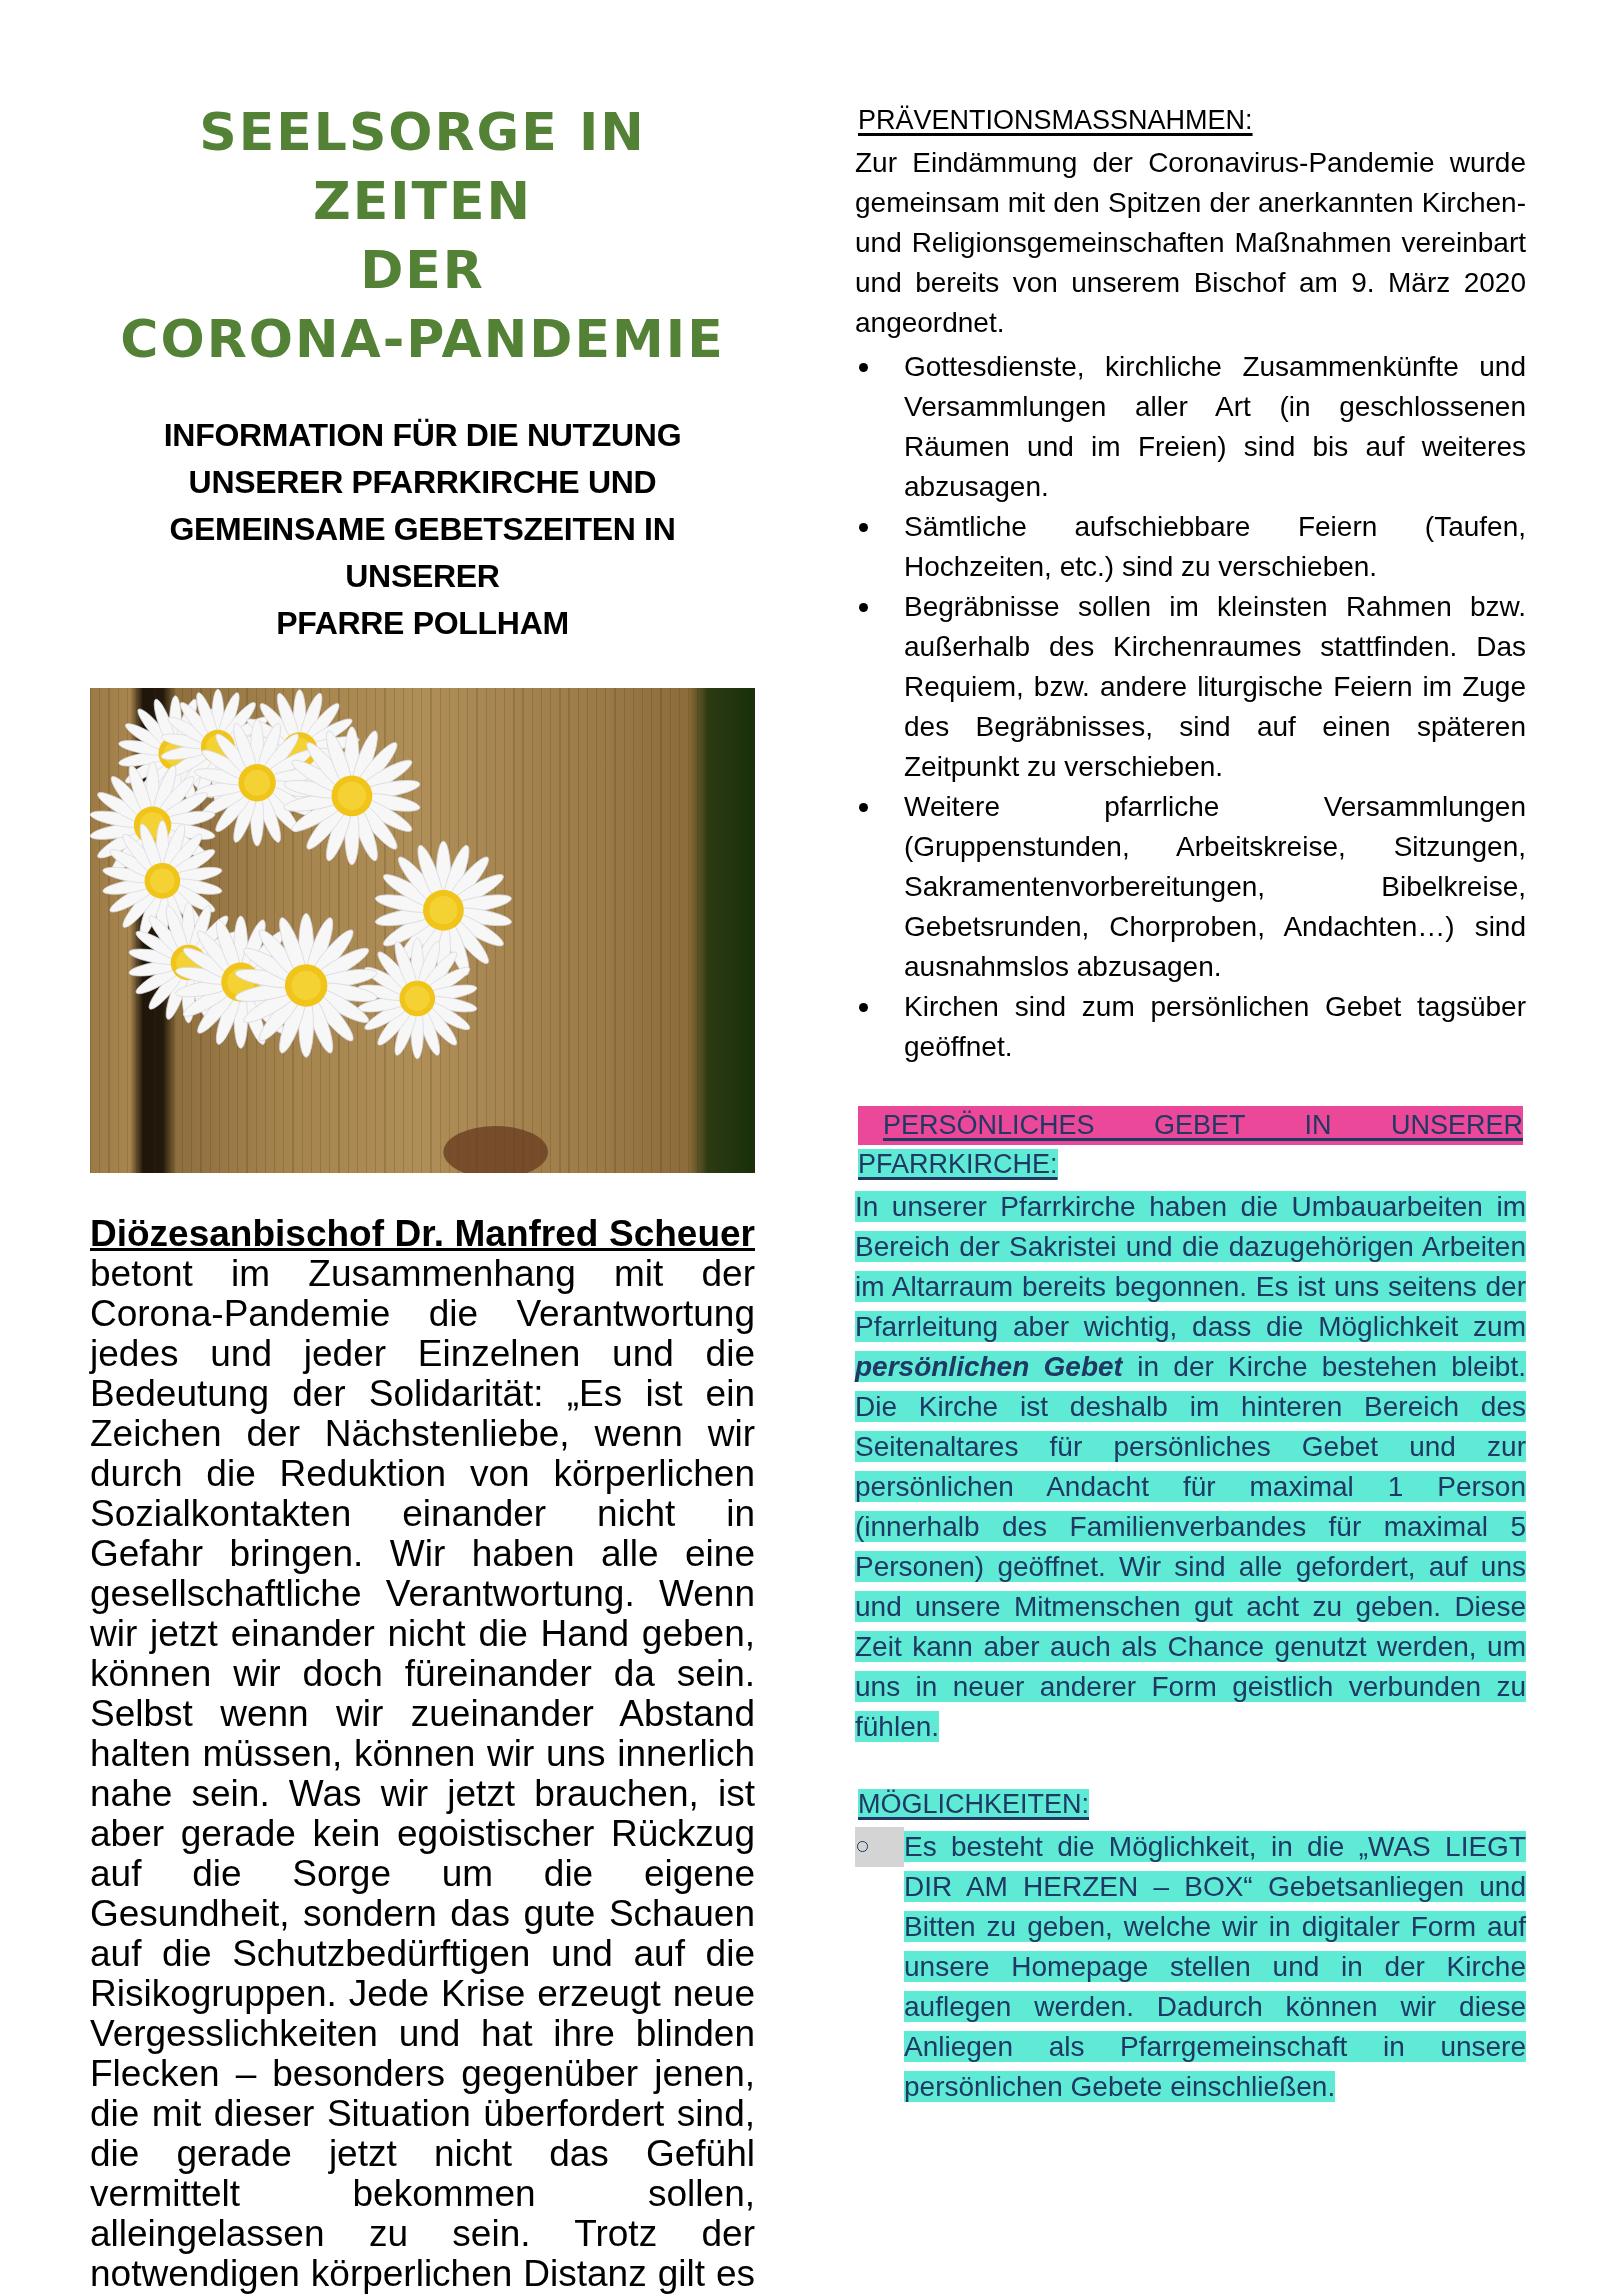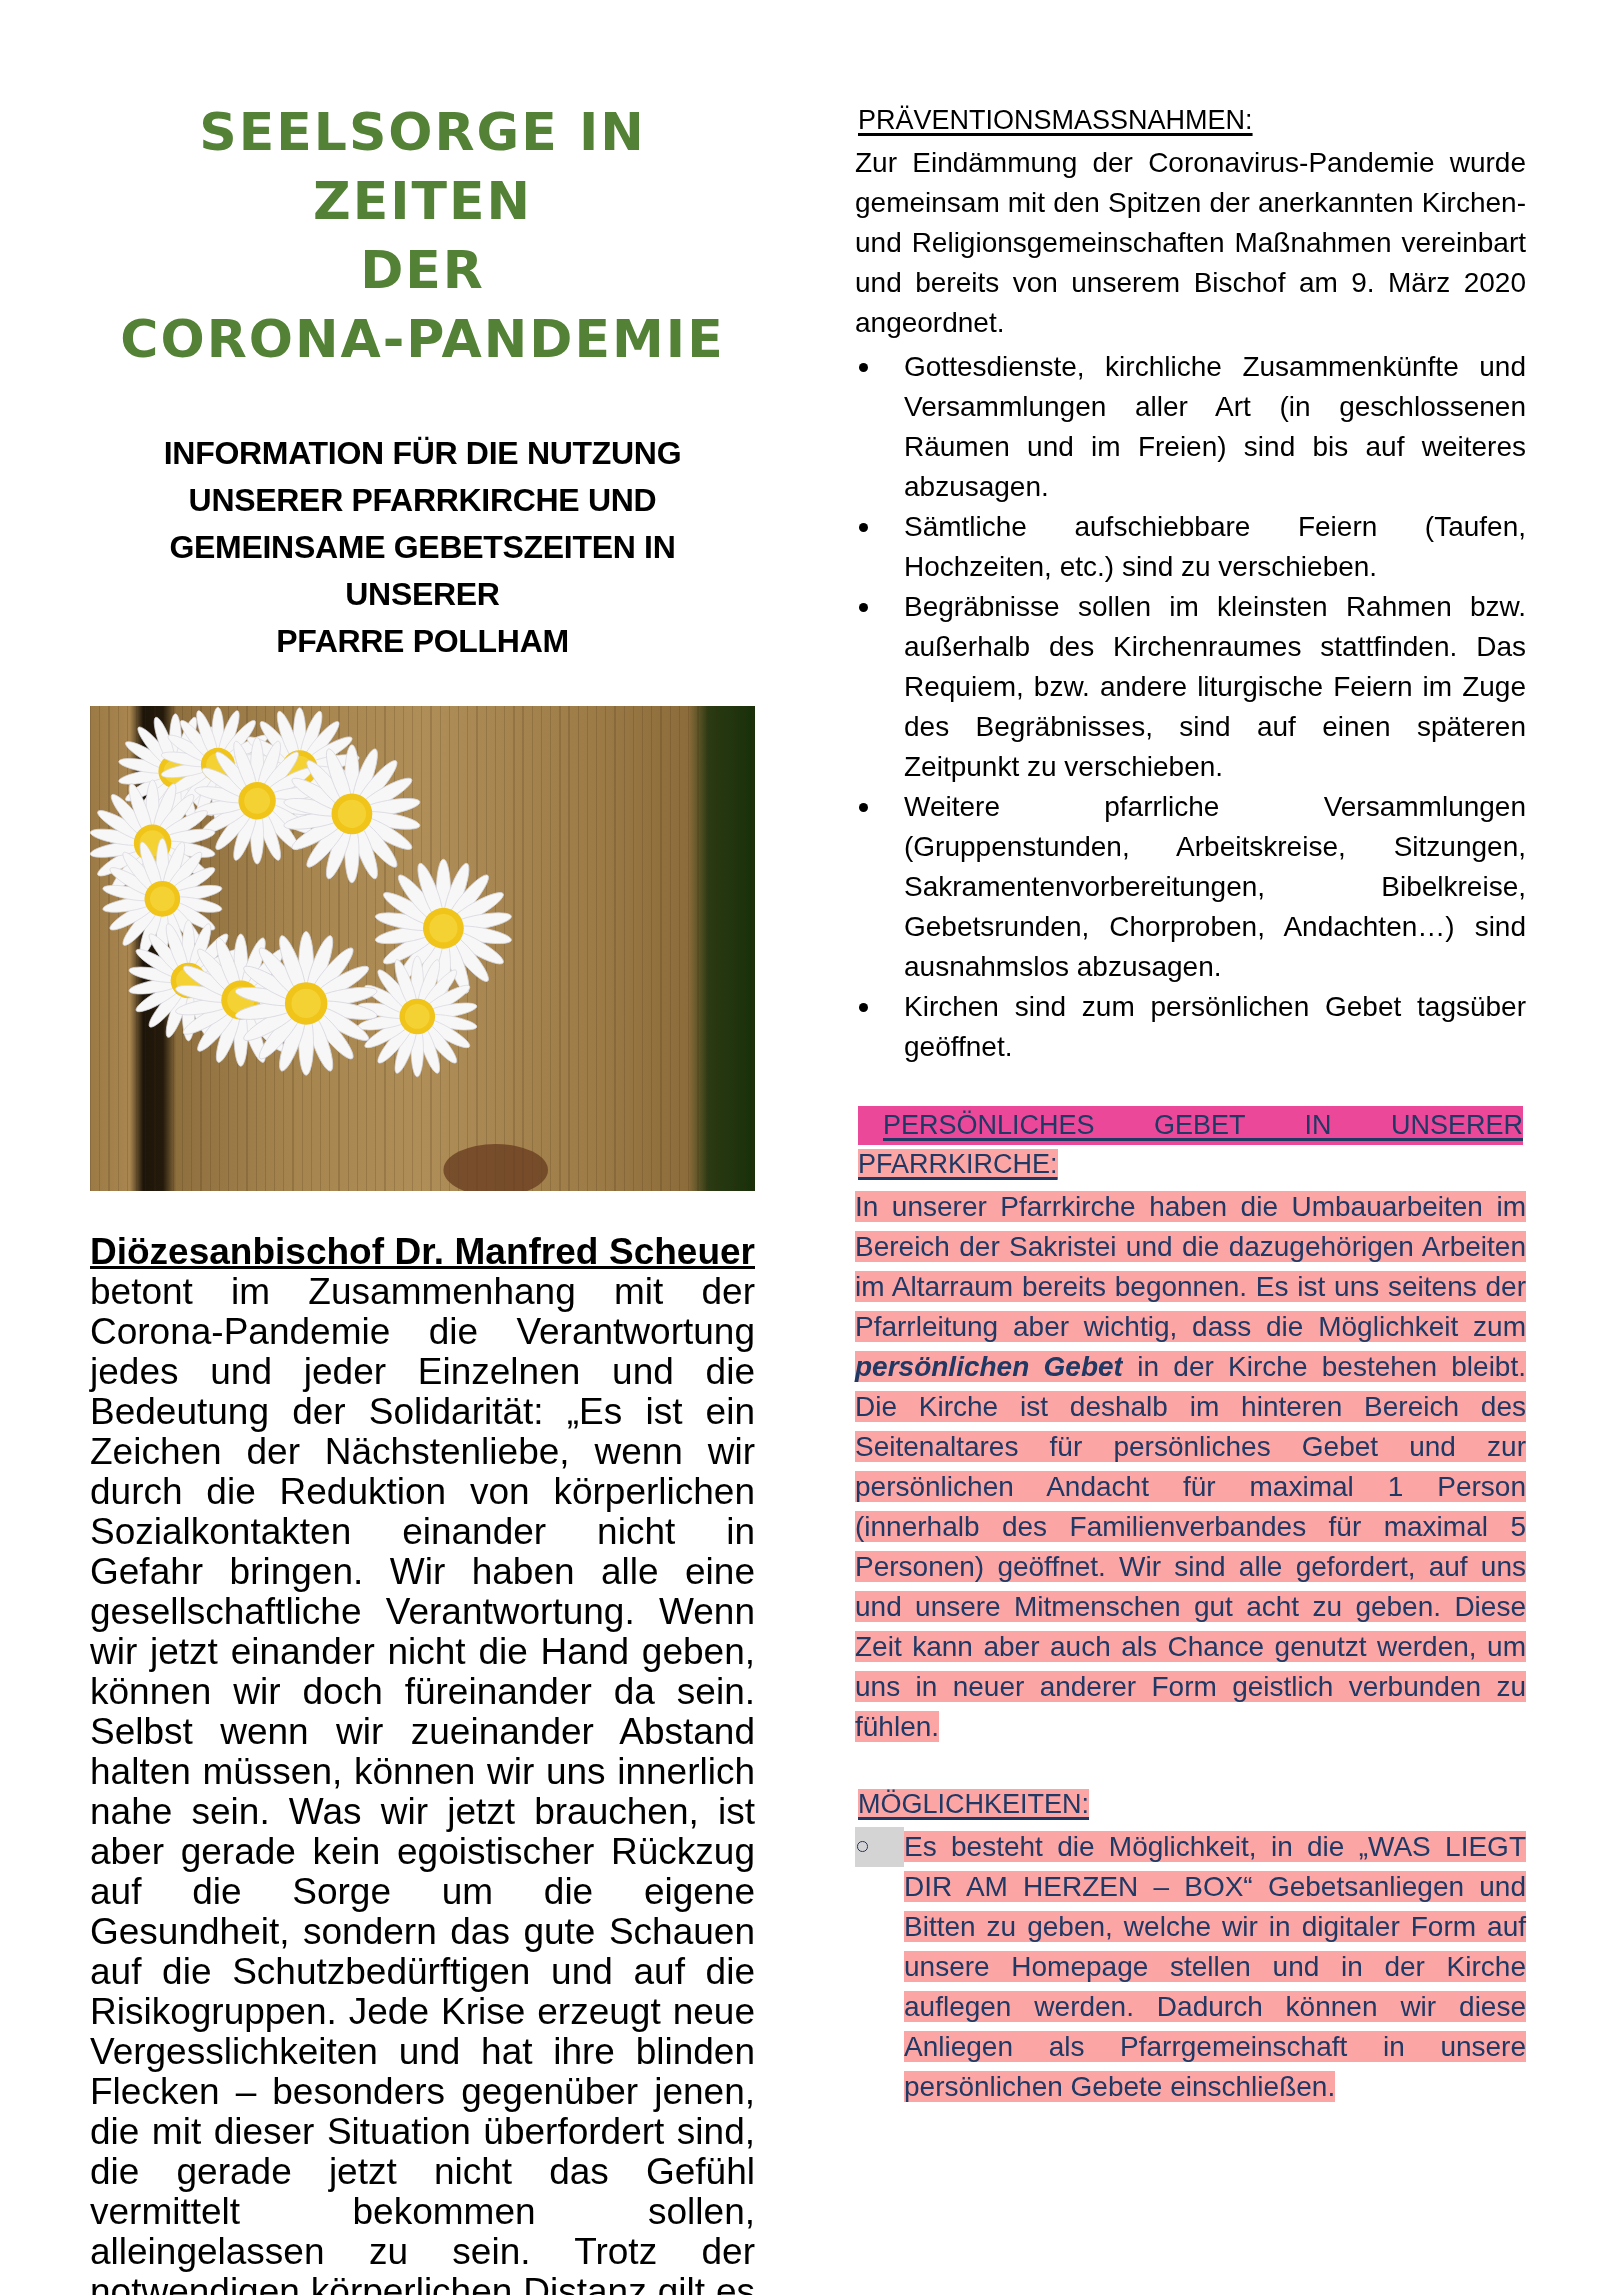--- a/index.html
+++ b/index.html
@@ -6,21 +6,21 @@
   body { width:1623px; height:2295px; position:relative; overflow:hidden;
          font-family:"Liberation Sans", sans-serif; color:#000; }
   .col-left { position:absolute; left:90px; top:98px; width:665px; }
   .col-right { position:absolute; left:855px; top:98px; width:671px; }
 
   .main-title { text-align:center; color:#538135; font-family:"DejaVu Sans", sans-serif;
                 font-weight:bold; font-size:52px; line-height:69px; letter-spacing:2px;
                 margin:0; }
   .main-title span { display:block; }
   .subtitle { text-align:center; font-weight:bold; font-size:32px; line-height:47px;
-              margin:56px 0 0 0; letter-spacing:-0.3px; }
+              margin:38px 0 0 0; letter-spacing:-0.3px; }
   .subtitle span { display:block; }
 
   .photo { position:relative; width:665px; height:485px; margin-top:41px; overflow:hidden;
            background:linear-gradient(90deg,#9c7a45 0%,#a98650 6%,#1d1509 8%,#241a0c 11%,#8e6f3e 13%,#a5844e 30%,#b08e58 50%,#9d7c48 75%,#8c6c3a 90%,#2b3a12 93%,#17300a 100%); }
   .photo .grain { position:absolute; inset:0;
            background:repeating-linear-gradient(90deg, rgba(60,40,15,0.18) 0px, rgba(60,40,15,0.18) 1.3px, transparent 1.3px, transparent 9.2px); }
   .photo svg { position:absolute; inset:0; }
 
   .body-text { font-size:37px; line-height:40px; text-align:justify; margin-top:41px; }
   .body-text .author { font-weight:bold; text-decoration:underline; }
@@ -32,21 +32,21 @@
   ul.bullets { list-style:none; margin:3.9px 0 0 0; padding:0; }
   ul.bullets li { position:relative; padding-left:49px; font-size:28px; line-height:40px; text-align:justify; }
   ul.bullets li .bullet-dot { position:absolute; left:3.9px; top:15.7px; width:9.2px; height:9.2px;
                                border-radius:50%; background:#000; }
 
   .blue { color:#1f3864; }
   .hl { background:#ec4899;padding-left:25px; }
   .sec2 { margin-top:39px; }
   .sec2 .sec-title { text-align:justify; text-align-last:left; }
   .sec3 { margin-top:38px; }
-  .hl-inline { background:#fca5a5; box-decoration-break:clone; -webkit-box-decoration-break:clone; }
+  .hl-inline { background:#5eead4; box-decoration-break:clone; -webkit-box-decoration-break:clone; }
 
   ul.circles { list-style:none; margin:0; padding:0; }
   ul.circles li { position:relative; padding-left:49px; font-size:28px; line-height:40px; text-align:justify; }
   ul.circles li .circle-marker { position:absolute; left:0; top:0; width:49px; height:40px; background:#d4d4d4; }
   ul.circles li .circle-marker::after { content:""; position:absolute; left:2px; top:14.4px; width:10.5px; height:10.5px;
                                          border:1.3px solid #1f3864; border-radius:50%; box-sizing:border-box; }
   em.strong { font-weight:bold; font-style:italic; }
 </style>
 </head>
 <body>

